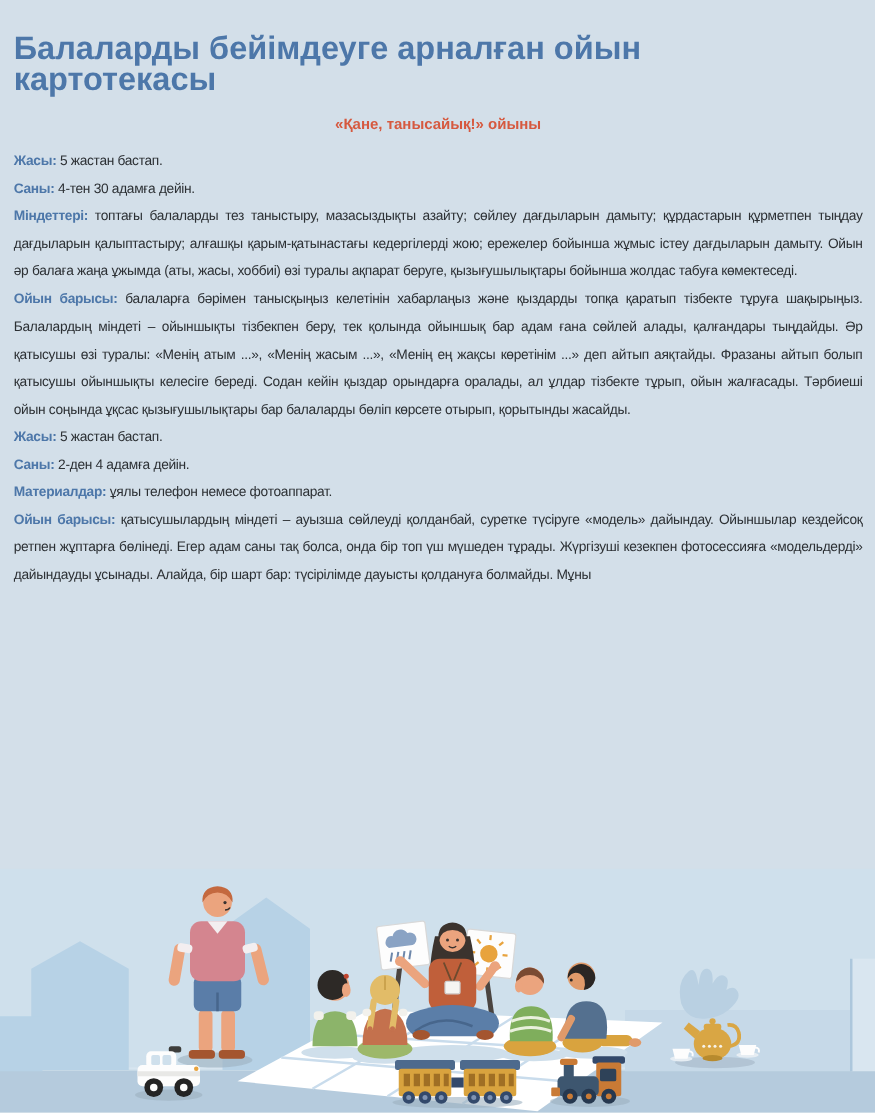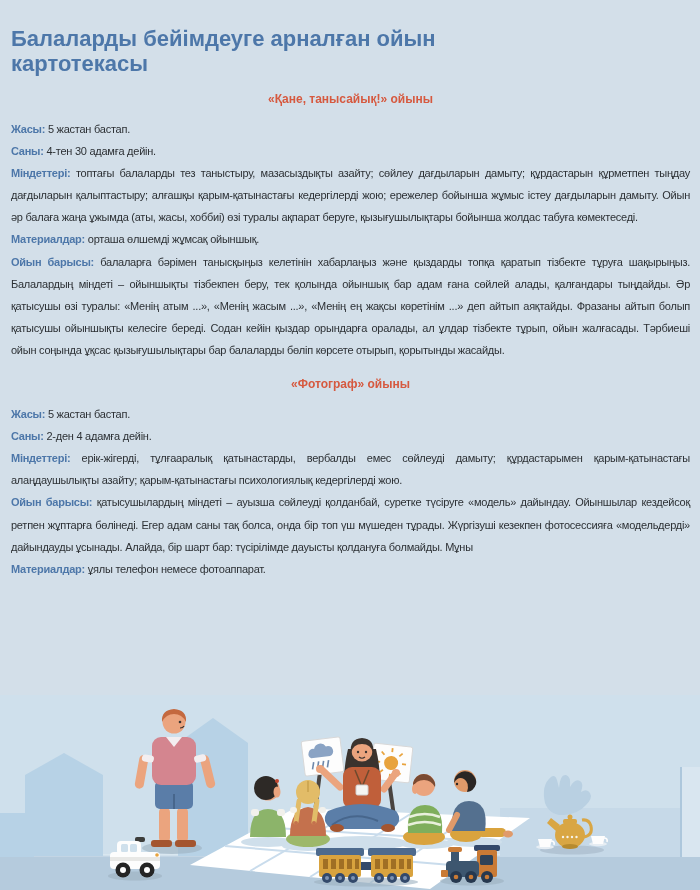--- a/index.html
+++ b/index.html
@@ -10,21 +10,21 @@
     font-family: "Liberation Sans", "DejaVu Sans", sans-serif;
     overflow: hidden;
   }
   .content {
     position: absolute;
     top: 0; left: 0; right: 0;
     padding: 26px 10px 0 11px;
     z-index: 2;
   }
   h1.page-title {
-    font-size: 22px;
+    font-size: 26px;
     line-height: 25px;
     font-weight: 700;
     color: var(--title, #4d77a9);
     max-width: 520px;
     margin: 0 0 11px 0;
   }
   h2.game-heading {
     font-size: 12px;
     line-height: 24px;
     font-weight: 700;
@@ -54,29 +54,26 @@
 </head>
 <body>
 
 <div class="content">
   <h1 class="page-title">Балаларды бейімдеуге арналған ойын картотекасы</h1>
 
   <h2 class="game-heading">«Қане, танысайық!» ойыны</h2>
   <p class="field"><span class="lbl">Жасы:</span> <span>5 жастан бастап.</span></p>
   <p class="field"><span class="lbl">Саны:</span> <span>4-тен 30 адамға дейін.</span></p>
   <p class="field"><span class="lbl">Міндеттері:</span> <span>топтағы балаларды тез таныстыру, мазасыздықты азайту; сөйлеу дағдыларын дамыту; құрдастарын құрметпен тыңдау дағдыларын қалыптастыру; алғашқы қарым-қатынастағы кедергілерді жою; ережелер бойынша жұмыс істеу дағдыларын дамыту. Ойын әр балаға жаңа ұжымда (аты, жасы, хоббиі) өзі туралы ақпарат беруге, қызығушылықтары бойынша жолдас табуға көмектеседі.</span></p>
-  <p class="field"><span class="lbl">Материалдар:</span> <span>орташа өлшемді жұмсақ ойыншық.</span></p>
   <p class="field"><span class="lbl">Ойын барысы:</span> <span>балаларға бәрімен танысқыңыз келетінін хабарлаңыз және қыздарды топқа қаратып тізбекте тұруға шақырыңыз. Балалардың міндеті – ойыншықты тізбекпен беру, тек қолында ойыншық бар адам ғана сөйлей алады, қалғандары тыңдайды. Әр қатысушы өзі туралы: «Менің атым ...», «Менің жасым ...», «Менің ең жақсы көретінім ...» деп айтып аяқтайды. Фразаны айтып болып қатысушы ойыншықты келесіге береді. Содан кейін қыздар орындарға оралады, ал ұлдар тізбекте тұрып, ойын жалғасады. Тәрбиеші ойын соңында ұқсас қызығушылықтары бар балаларды бөліп көрсете отырып, қорытынды жасайды.</span></p>
 
-  <h2 class="game-heading">«Фотограф» ойыны</h2>
   <p class="field"><span class="lbl">Жасы:</span> <span>5 жастан бастап.</span></p>
   <p class="field"><span class="lbl">Саны:</span> <span>2-ден 4 адамға дейін.</span></p>
-  <p class="field"><span class="lbl">Міндеттері:</span> <span>ерік-жігерді, тұлғааралық қатынастарды, вербалды емес сөйлеуді дамыту; құрдастарымен қарым-қатынастағы алаңдаушылықты азайту; қарым-қатынастағы психологиялық кедергілерді жою.</span></p>
+  <p class="field"><span class="lbl">Материалдар:</span> <span>ұялы телефон немесе фотоаппарат.</span></p>
   <p class="field"><span class="lbl">Ойын барысы:</span> <span>қатысушылардың міндеті – ауызша сөйлеуді қолданбай, суретке түсіруге «модель» дайындау. Ойыншылар кездейсоқ ретпен жұптарға бөлінеді. Егер адам саны тақ болса, онда бір топ үш мүшеден тұрады. Жүргізуші кезекпен фотосессияға «модельдерді» дайындауды ұсынады. Алайда, бір шарт бар: түсірілімде дауысты қолдануға болмайды. Мұны</span></p>
-  <p class="field"><span class="lbl">Материалдар:</span> <span>ұялы телефон немесе фотоаппарат.</span></p>
 </div>
 
 <div class="illustration">
 <svg width="700" height="195" viewBox="0 0 700 195" xmlns="http://www.w3.org/2000/svg">
 
   <rect x="0" y="0" width="700" height="162" fill="#cfe0ec"></rect>
   <rect x="0" y="160" width="700" height="35" fill="#b5cbdd"></rect>
   <rect x="0" y="159" width="700" height="2.5" fill="#dde9f2" opacity="0.7"></rect>
 
   <g fill="#b7d2e6">

